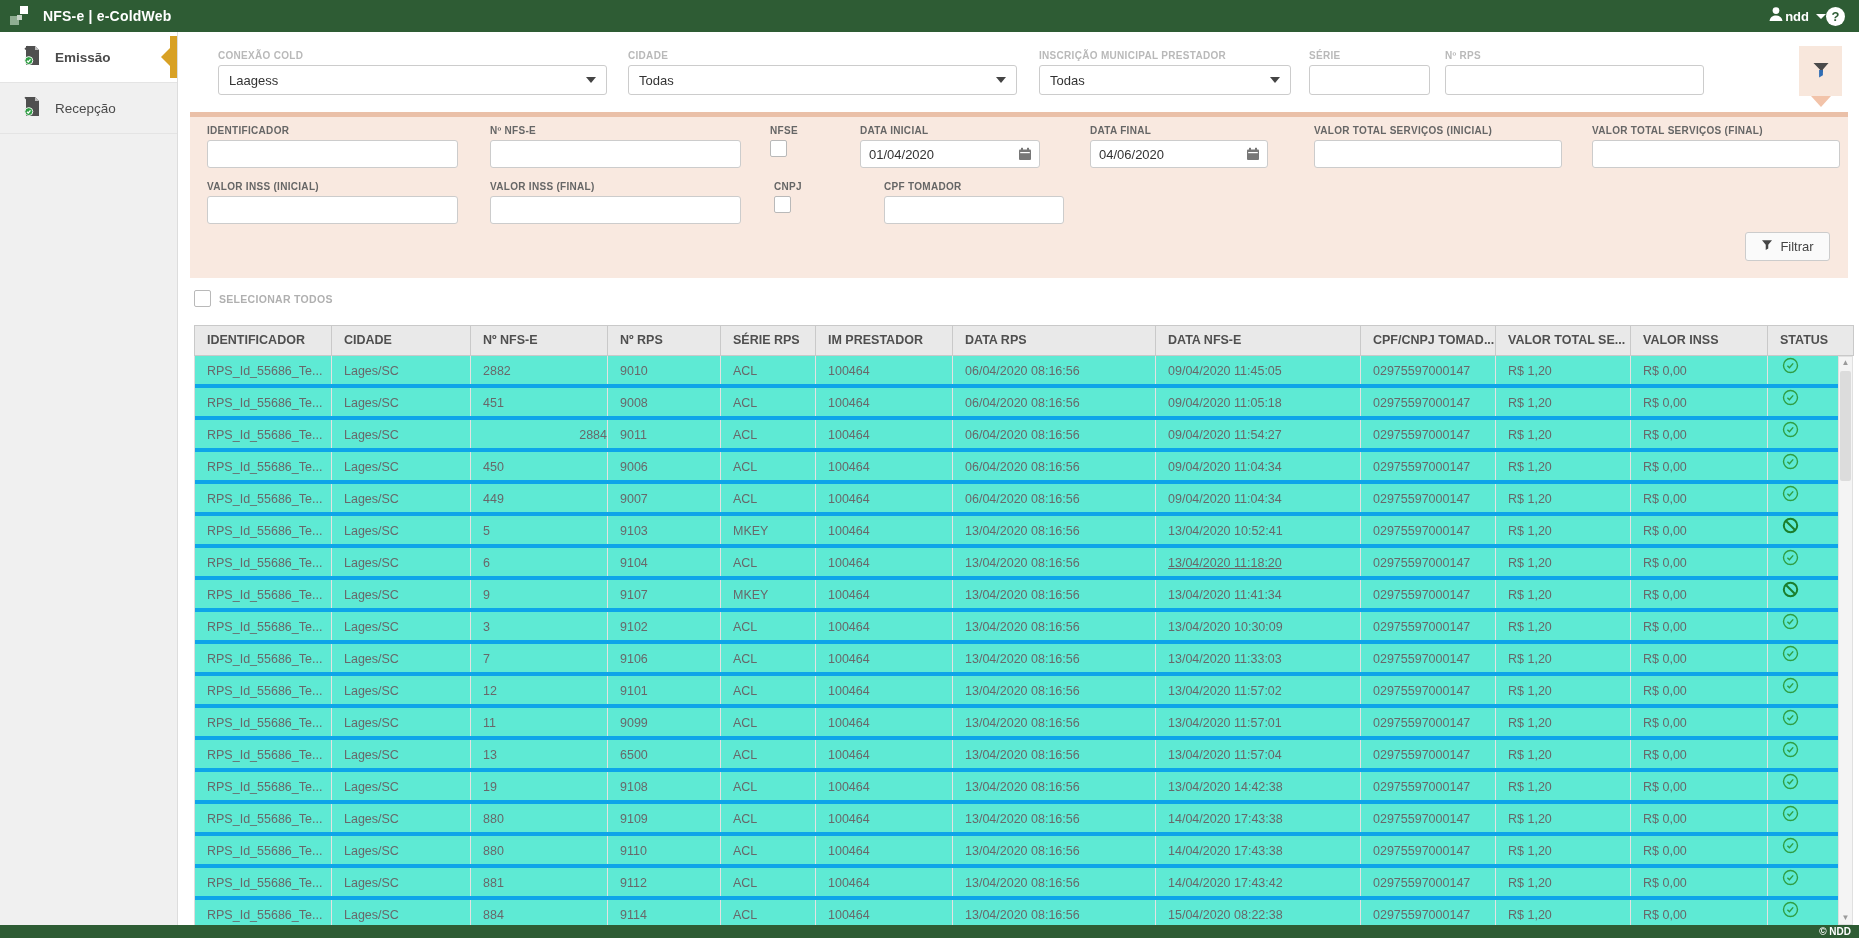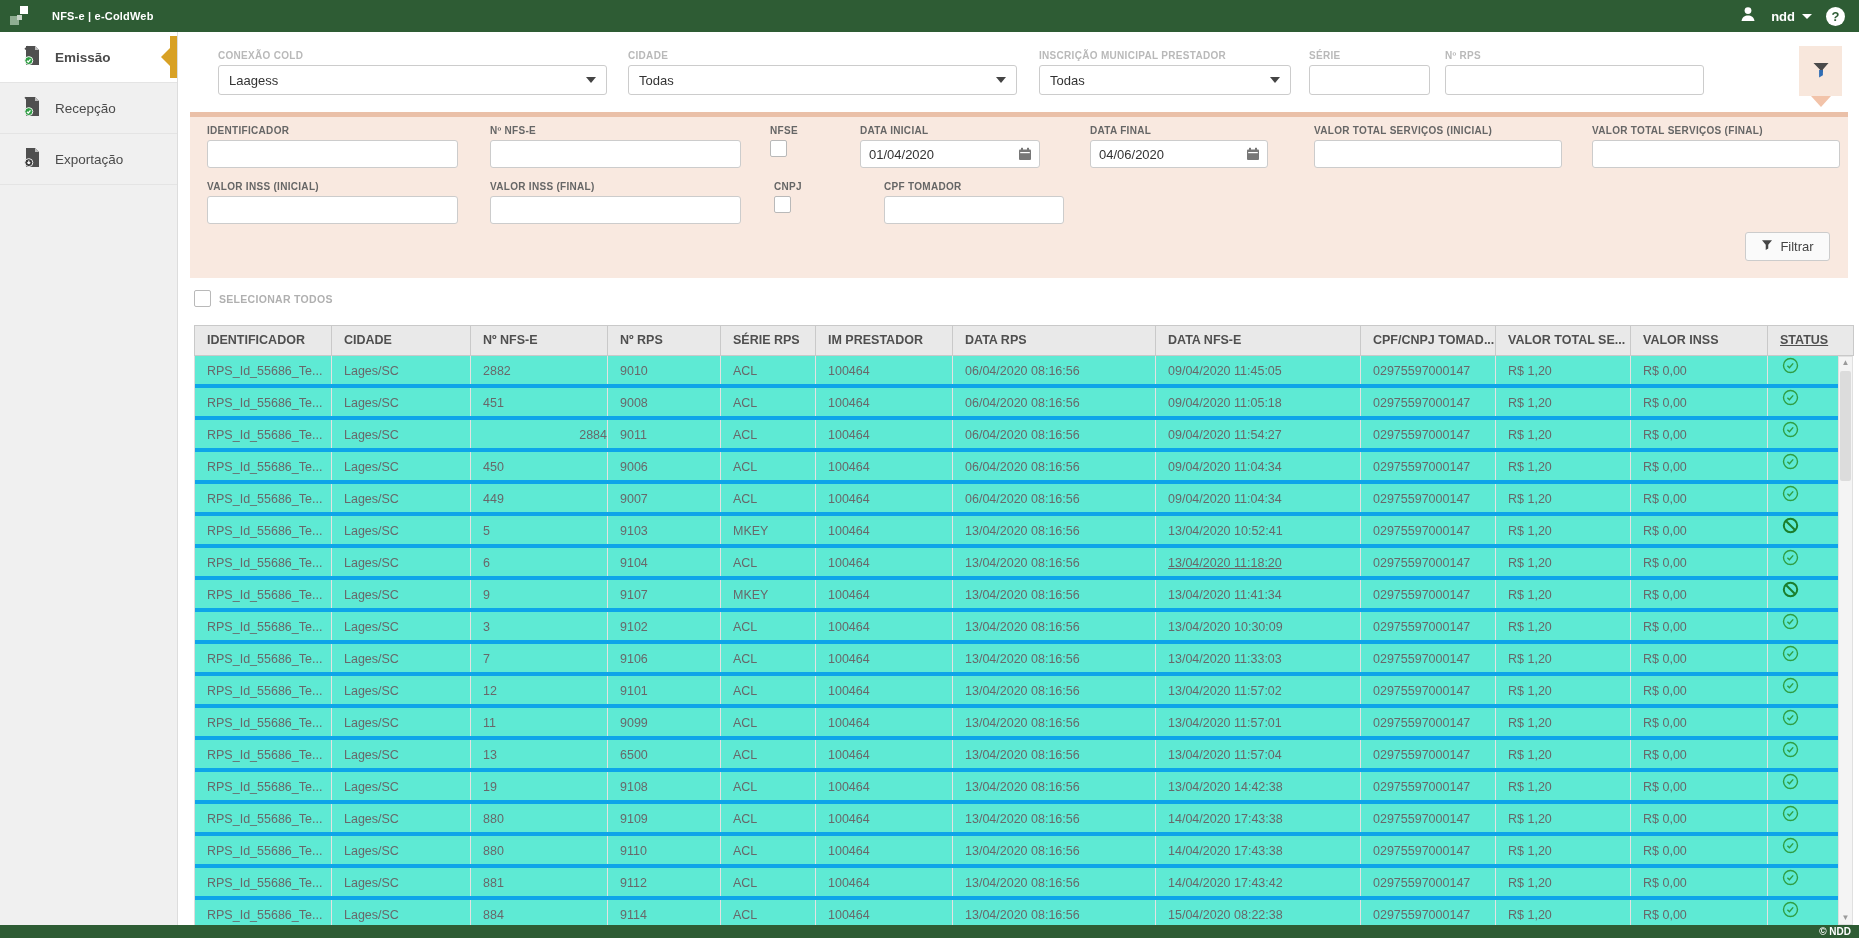--- a/index.html
+++ b/index.html
@@ -8,22 +8,22 @@
     font-family: "Liberation Sans", sans-serif;
     background:#ffffff; position:relative; overflow:hidden; color:#333;
   }
   
   .topbar { position:absolute; top:0; left:0; right:0; height:32px; background:#2e5c34;
     display:flex; align-items:center; color:#fff; z-index:30; }
   .logo { width:22px; height:20px; margin-left:10px; position:relative; }
   .logo .sq1 { position:absolute; left:0; bottom:1px; width:9px; height:9px; background:#8fae92; }
   .logo .sq2 { position:absolute; left:10px; top:0; width:8px; height:8px; background:#ffffff; }
   .logo .sq3 { position:absolute; left:7px; top:9px; width:5px; height:5px; background:#c6d4c7; }
-  .app-title { font-size:11px; font-weight:bold; margin-left:20px; letter-spacing:0.2px; }
-  .topbar-right { margin-left:auto; display:flex; align-items:center; gap:14px; padding-right:14px; }
+  .app-title { font-size:14px; font-weight:bold; margin-left:11px; letter-spacing:0.2px; }
+  .topbar-right { margin-left:auto; display:flex; align-items:center; padding-right:14px; }
   .user-wrap { display:flex; align-items:center; gap:7px; cursor:pointer; }
   .username { font-size:13px; font-weight:bold; }
   .caret { width:0; height:0; border-left:5px solid transparent; border-right:5px solid transparent; border-top:5px solid #fff; }
   .help-btn { width:19px; height:19px; border-radius:50%; background:#fff; color:#2e5c34;
     font-size:13px; font-weight:bold; display:flex; align-items:center; justify-content:center; cursor:pointer; }
   
   .sidebar { position:absolute; top:32px; left:0; width:178px; bottom:13px; background:#f0f0f0;
     border-right:1px solid #ddd; z-index:20; }
   .side-item { position:relative; height:51px; display:flex; align-items:center; gap:13px;
     padding-left:22px; border-bottom:1px solid #e4e4e4; color:#4b4b4b; font-size:13.5px; cursor:pointer; }
@@ -75,21 +75,21 @@
     background:#fafafa; border:1px solid #ccc; border-radius:3px; font-size:13px; color:#444;
     display:flex; align-items:center; justify-content:center; gap:7px; cursor:pointer; font-family:"Liberation Sans",sans-serif; }
   
   .selectall { position:absolute; left:15px; top:258px; display:flex; align-items:center; gap:8px; }
   .selectall .lbl { font-size:10.5px; font-weight:bold; letter-spacing:0.3px; color:#b0b0b0; }
   
   .tablewrap { position:absolute; left:15px; top:293px; width:1660px; bottom:0; overflow:hidden; }
   .thead { display:flex; height:31px; background:#e9e9e9; border:1px solid #c9c9c9; }
   .th { font-size:12.5px; font-weight:bold; color:#4f4f4f; line-height:29px; padding-left:12px;
     border-right:1px solid #c9c9c9; white-space:nowrap; overflow:hidden; flex:none; cursor:pointer; }
-  .th:last-child { border-right:none;text-decoration:underline; }
+  .th:last-child { border-right:none; }
   .tbody { position:absolute; left:0; top:31px; bottom:0; width:1644px; overflow:hidden;
     border-left:1px solid #ddd; }
   .tr { display:flex; height:32px; background:#5eead4; border-bottom:4px solid #0ea5e9; }
   .td { font-size:12.5px; color:#68686a; line-height:31px; padding-left:12px;
     border-right:1px solid #e2e2e2; white-space:nowrap; overflow:hidden; flex:none; }
   .td.status { display:flex; align-items:center; padding-left:14px; }
   .vscroll { position:absolute; right:1px; top:31px; bottom:0; width:15px; background:#f4f4f4;
     border:1px solid #e0e0e0; display:flex; flex-direction:column; align-items:center; }
   .vs-arrow { font-size:8px; color:#9a9a9a; line-height:12px; flex:none; cursor:pointer; }
   .vs-thumb { width:11px; height:110px; background:#dcdcdc; border-radius:2px; margin-top:2px; cursor:pointer; }
@@ -140,29 +140,20 @@
       <div class="side-item">
         <span><svg width="20" height="21" viewBox="0 0 20 21">
             <path d="M4 1h9l4 4v15H4z" fill="#4f4f4f"></path>
             <path d="M13 1l4 4h-4z" fill="#bdbdbd"></path>
             <path d="M3 1.2L6 4.4" stroke="#4f4f4f" stroke-width="1.6" fill="none"></path>
             <circle cx="6.8" cy="15.6" r="4" fill="#2f9e44" stroke="#f1f1f1"></circle>
             <path d="M5 15.7l1.3 1.3 2.2-2.6" stroke="#fff" stroke-width="1.3" fill="none"></path>
           </svg></span>
         <span>Recepção</span>
       </div>
-      <div class="side-item">
-        <span><svg width="20" height="21" viewBox="0 0 20 21">
-            <path d="M4 1h9l4 4v15H4z" fill="#4f4f4f"></path>
-            <path d="M13 1l4 4h-4z" fill="#bdbdbd"></path>
-            <circle cx="6.8" cy="15.6" r="4" fill="#3b3b3b" stroke="#f1f1f1"></circle>
-            <path d="M6.8 13.4v3.4m0 0l-1.5-1.5m1.5 1.5l1.5-1.5" stroke="#fff" stroke-width="1.2" fill="none"></path>
-          </svg></span>
-        <span>Exportação</span>
-      </div>
     </div>
 </nav>
 
 <main class="content">
 
   <div class="fld" id="f-conexao">
     <span class="fld-label">CONEXÃO COLD</span>
     <div class="selectbox">
       <span>Laagess</span>
       <span class="sel-caret"></span>

